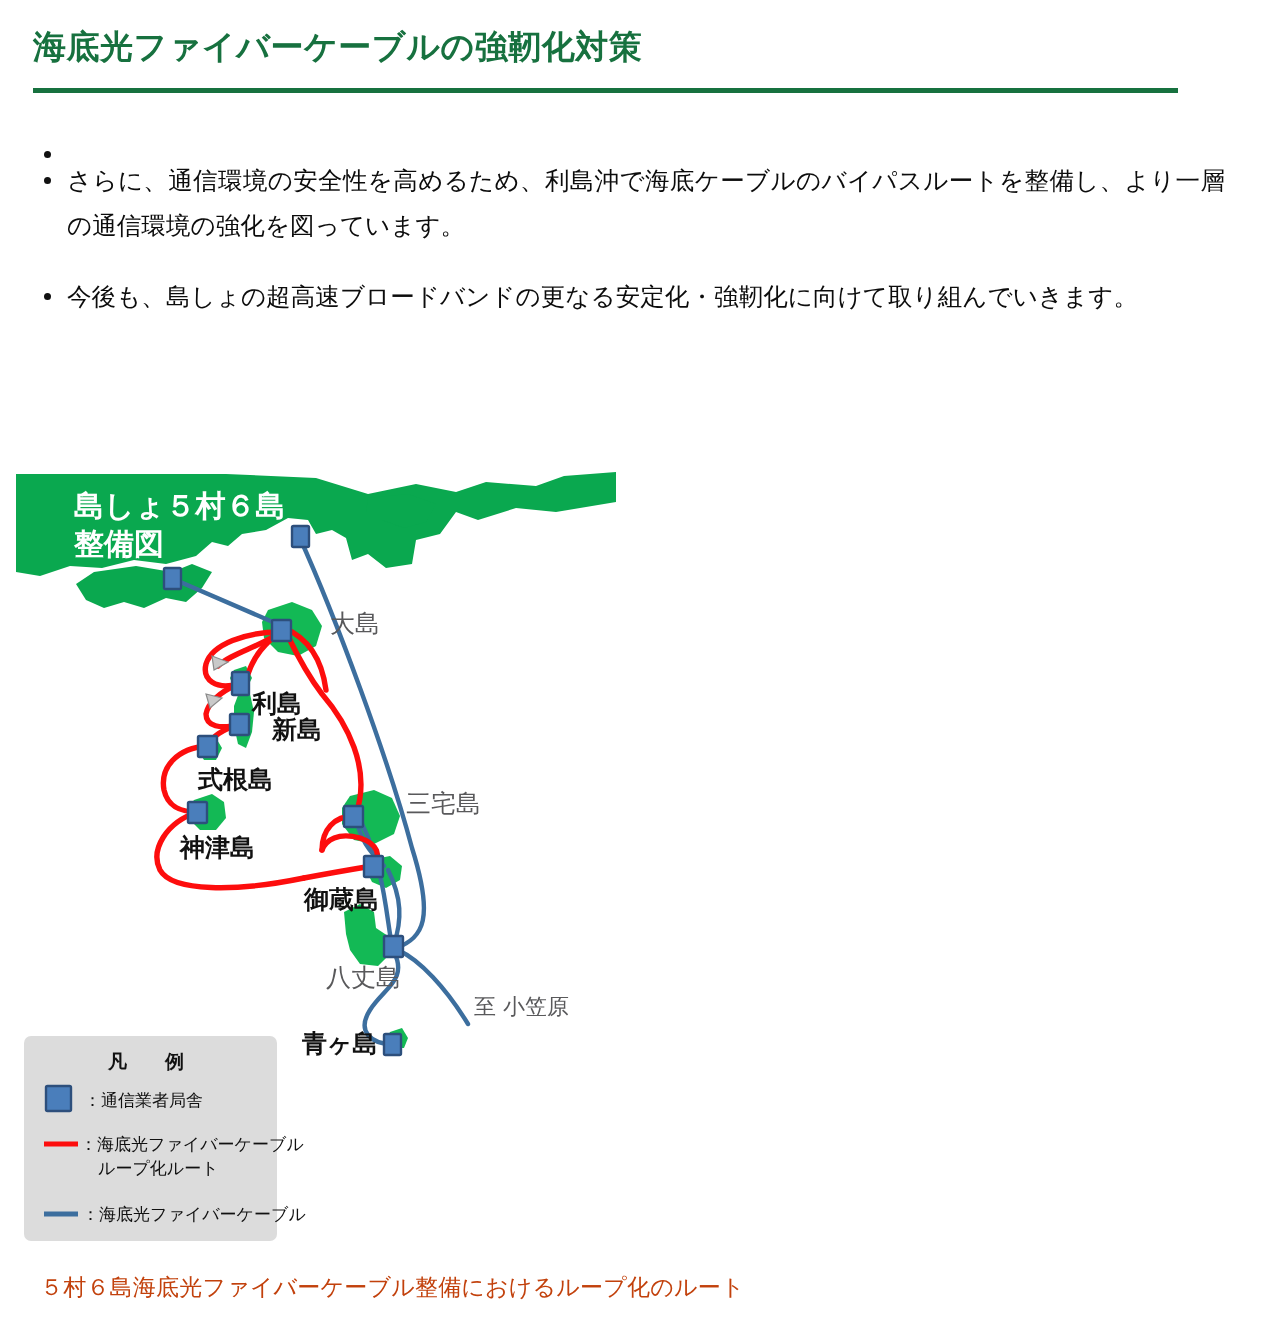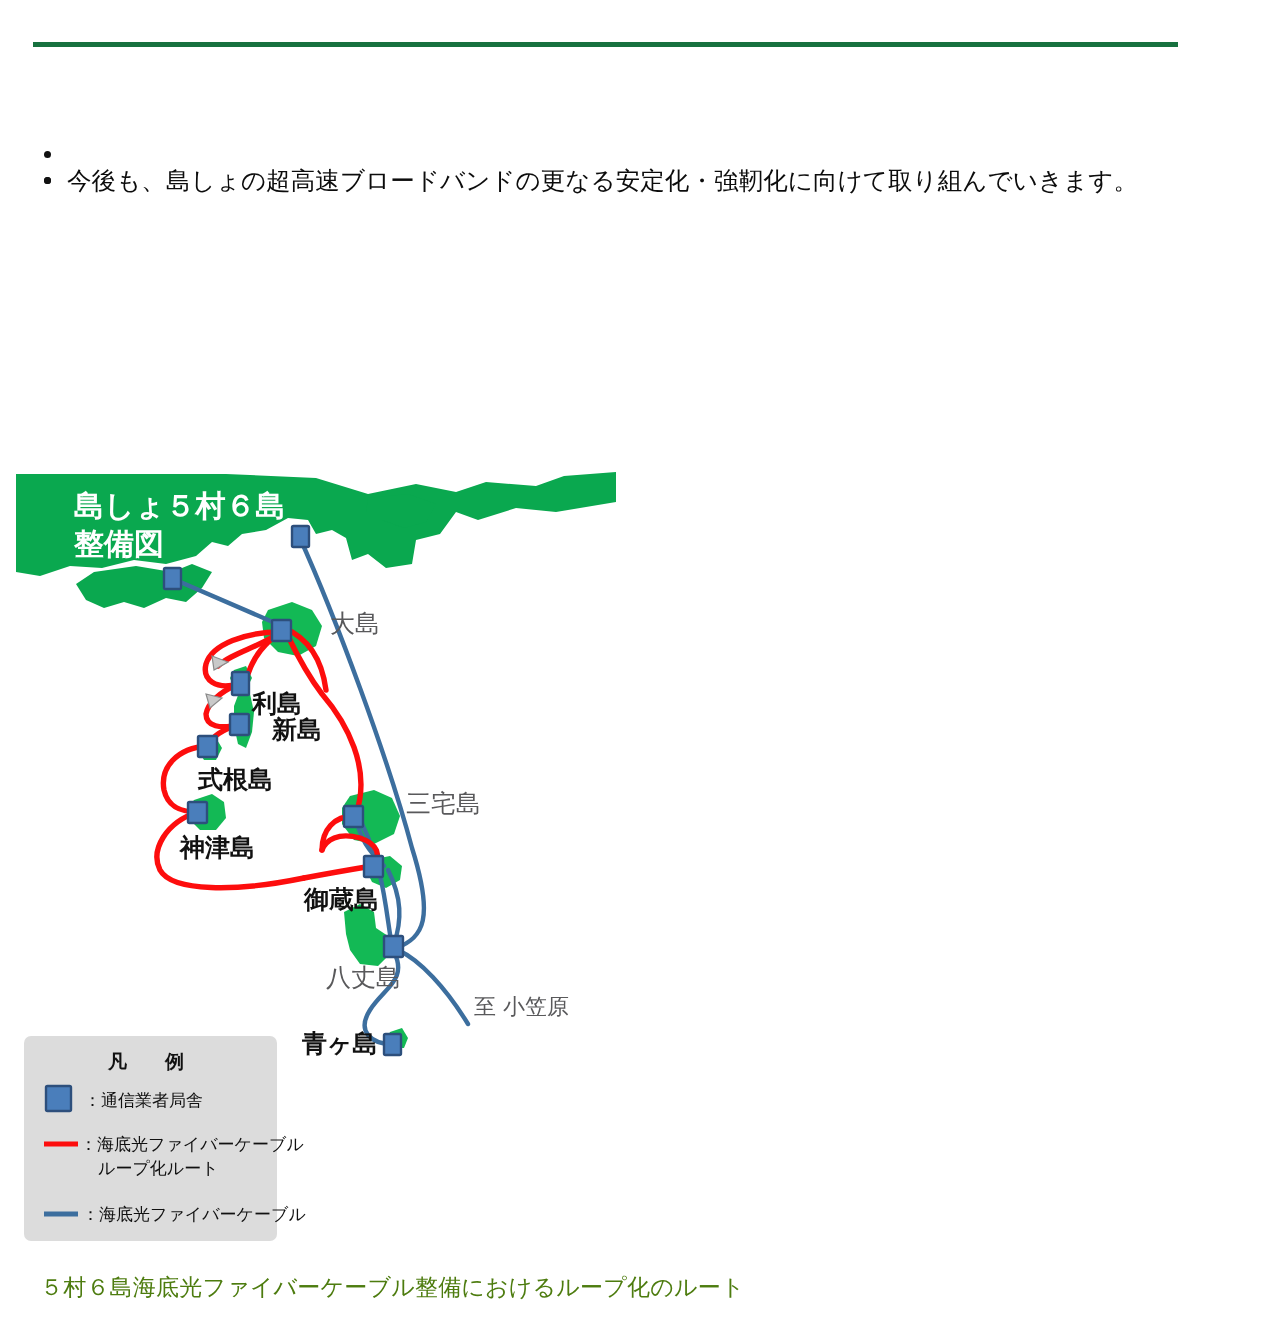--- a/index.html
+++ b/index.html
@@ -76,38 +76,40 @@
     height: 790px;
   }
   .figure svg { display: block; }
 
   .caption {
     position: absolute;
     left: 40px;
     top: 1270px;
     font-size: 23px;
     line-height: 34px;
-    color: #4d7c0f;
+    color: #c2410c;
     letter-spacing: 0.2px;
     white-space: nowrap;
   }
 </style>
 </head>
 <body>
 
 <div class="page-header">
+  <div class="page-title">海底光ファイバーケーブルの強靭化対策</div>
   <div class="title-rule"></div>
 </div>
 
 <div class="bullet-list">
   <div class="bullet-item">
     <span class="bullet-dot"></span>
   </div>
   <div class="bullet-item">
     <span class="bullet-dot"></span>
+    <span>さらに、通信環境の安全性を高めるため、利島沖で海底ケーブルのバイパスルートを整備し、より一層の通信環境の強化を図っています。</span>
   </div>
   <div class="bullet-item">
     <span class="bullet-dot"></span>
     <span>今後も、島しょの超高速ブロードバンドの更なる安定化・強靭化に向けて取り組んでいきます。</span>
   </div>
 </div>
 
 <div class="figure">
 <svg width="600" height="790" viewBox="0 0 600 790" xmlns="http://www.w3.org/2000/svg">
 

